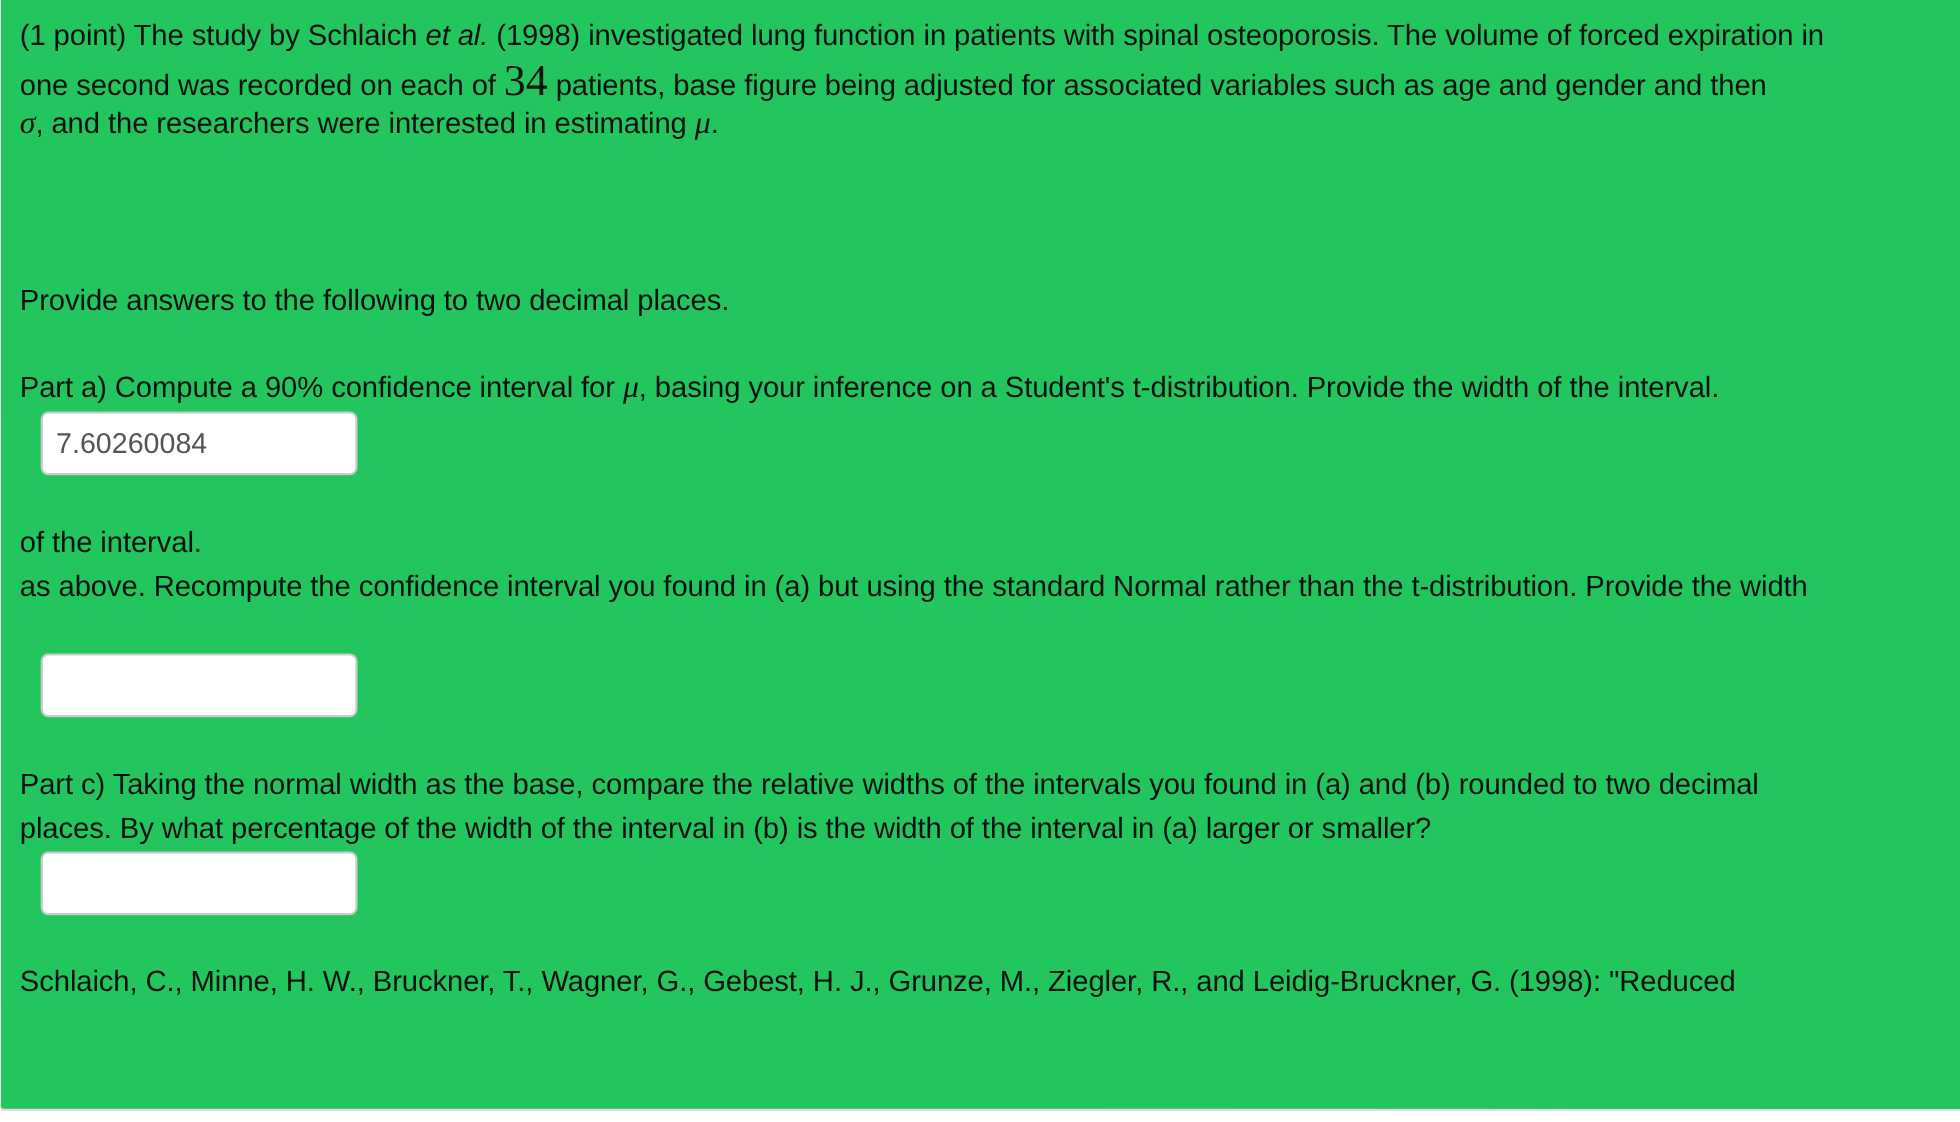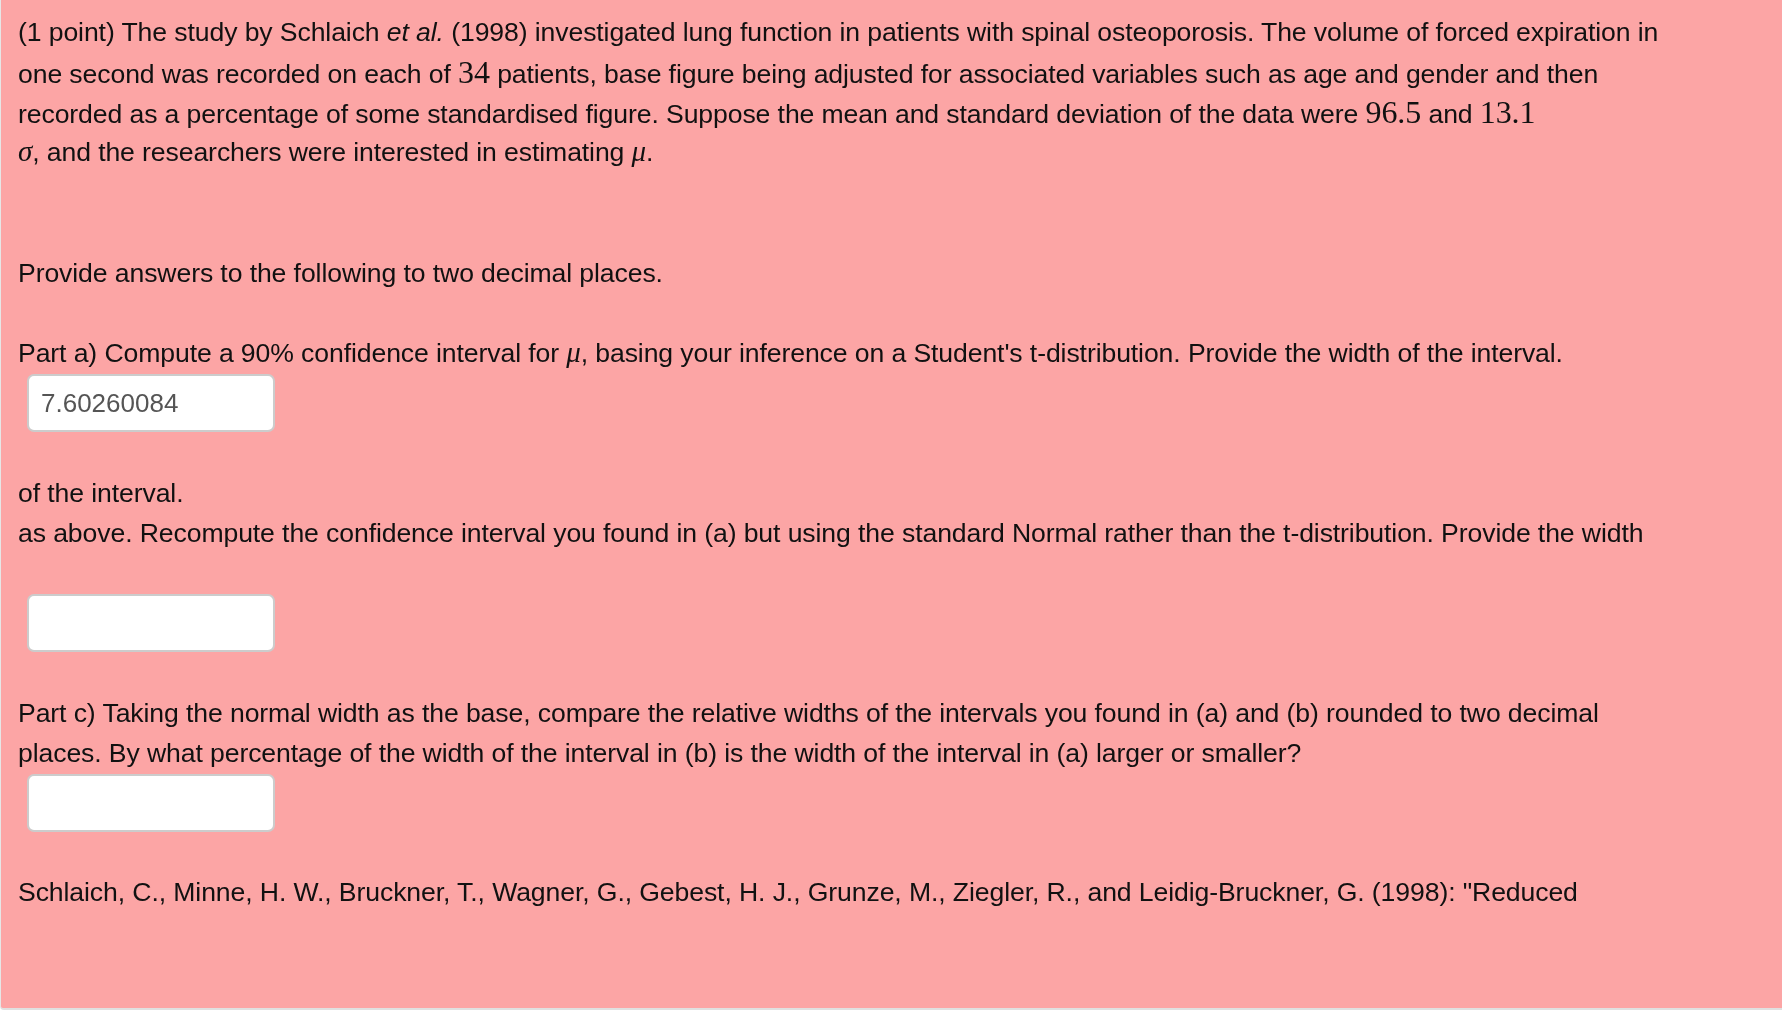--- a/index.html
+++ b/index.html
@@ -14,72 +14,71 @@
       position: relative;
       font-family: "Liberation Sans", sans-serif;
       color: #111111;
     }
     .panel {
       position: absolute;
       left: 0;
       top: 0;
       width: 1782px;
       height: 1010px;
-      background: #fca5a5;
+      background: #22c55e;
       border-bottom: 2px solid #e0e0e0;
       border-left: 1px solid #e6e6e6;
       box-sizing: border-box;
       border-bottom-left-radius: 4px;
     }
     .block {
       position: absolute;
       left: 17px;
       width: 1760px;
       font-size: 26.6px;
       line-height: 39.8px;
       letter-spacing: -0.1px;
       white-space: nowrap;
     }
     .line { display: block; height: 39.8px; }
     .math-num {
       font-family: "Liberation Serif", serif;
-      font-size: 32px;
+      font-size: 40px;
     }
     .math-var {
       font-family: "Liberation Serif", serif;
       font-style: italic;
       font-size: 29px;
     }
     .bold { font-weight: normal; }
     .ital { font-style: italic; }
     .answer-input {
       position: absolute;
-      left: 26px;
-      width: 248px;
+      left: 36px;
+      width: 288px;
       height: 58px;
       box-sizing: border-box;
       border: 2px solid #cccccc;
       border-radius: 7px;
       background: #ffffff;
       font-family: "Liberation Sans", sans-serif;
       font-size: 26px;
       color: #555555;
       padding: 0 0 0 12px;
       outline: none;
     }
   </style>
 </head>
 <body>
 
 <div class="panel">
 
   <div class="block" style="top: 13px;">
     <span class="line"><span>(1 point) The study by Schlaich </span><span class="ital">et al.</span><span> (1998) investigated lung function in patients with spinal osteoporosis. The volume of forced expiration in</span></span>
     <span class="line"><span>one second was recorded on each of </span><span class="math-num">34</span><span> patients, base figure being adjusted for associated variables such as age and gender and then</span></span>
-    <span class="line"><span>recorded as a percentage of some standardised figure. Suppose the mean and standard deviation of the data were </span><span class="math-num">96.5</span><span> and </span><span class="math-num">13.1</span></span>
     <span class="line"><span class="math-var">σ</span><span>, and the researchers were interested in estimating </span><span class="math-var">μ</span><span>.</span></span>
   </div>
 
   <div class="block" style="top: 254px;">
     <span class="line">Provide answers to the following to two decimal places.</span>
   </div>
 
   <div class="block" style="top: 333px;">
     <span class="line"><span class="bold">Part a)</span><span> Compute a 90% confidence interval for </span><span class="math-var">μ</span><span>, basing your inference on a Student's t-distribution. Provide the width of the interval.</span></span>
   </div>

